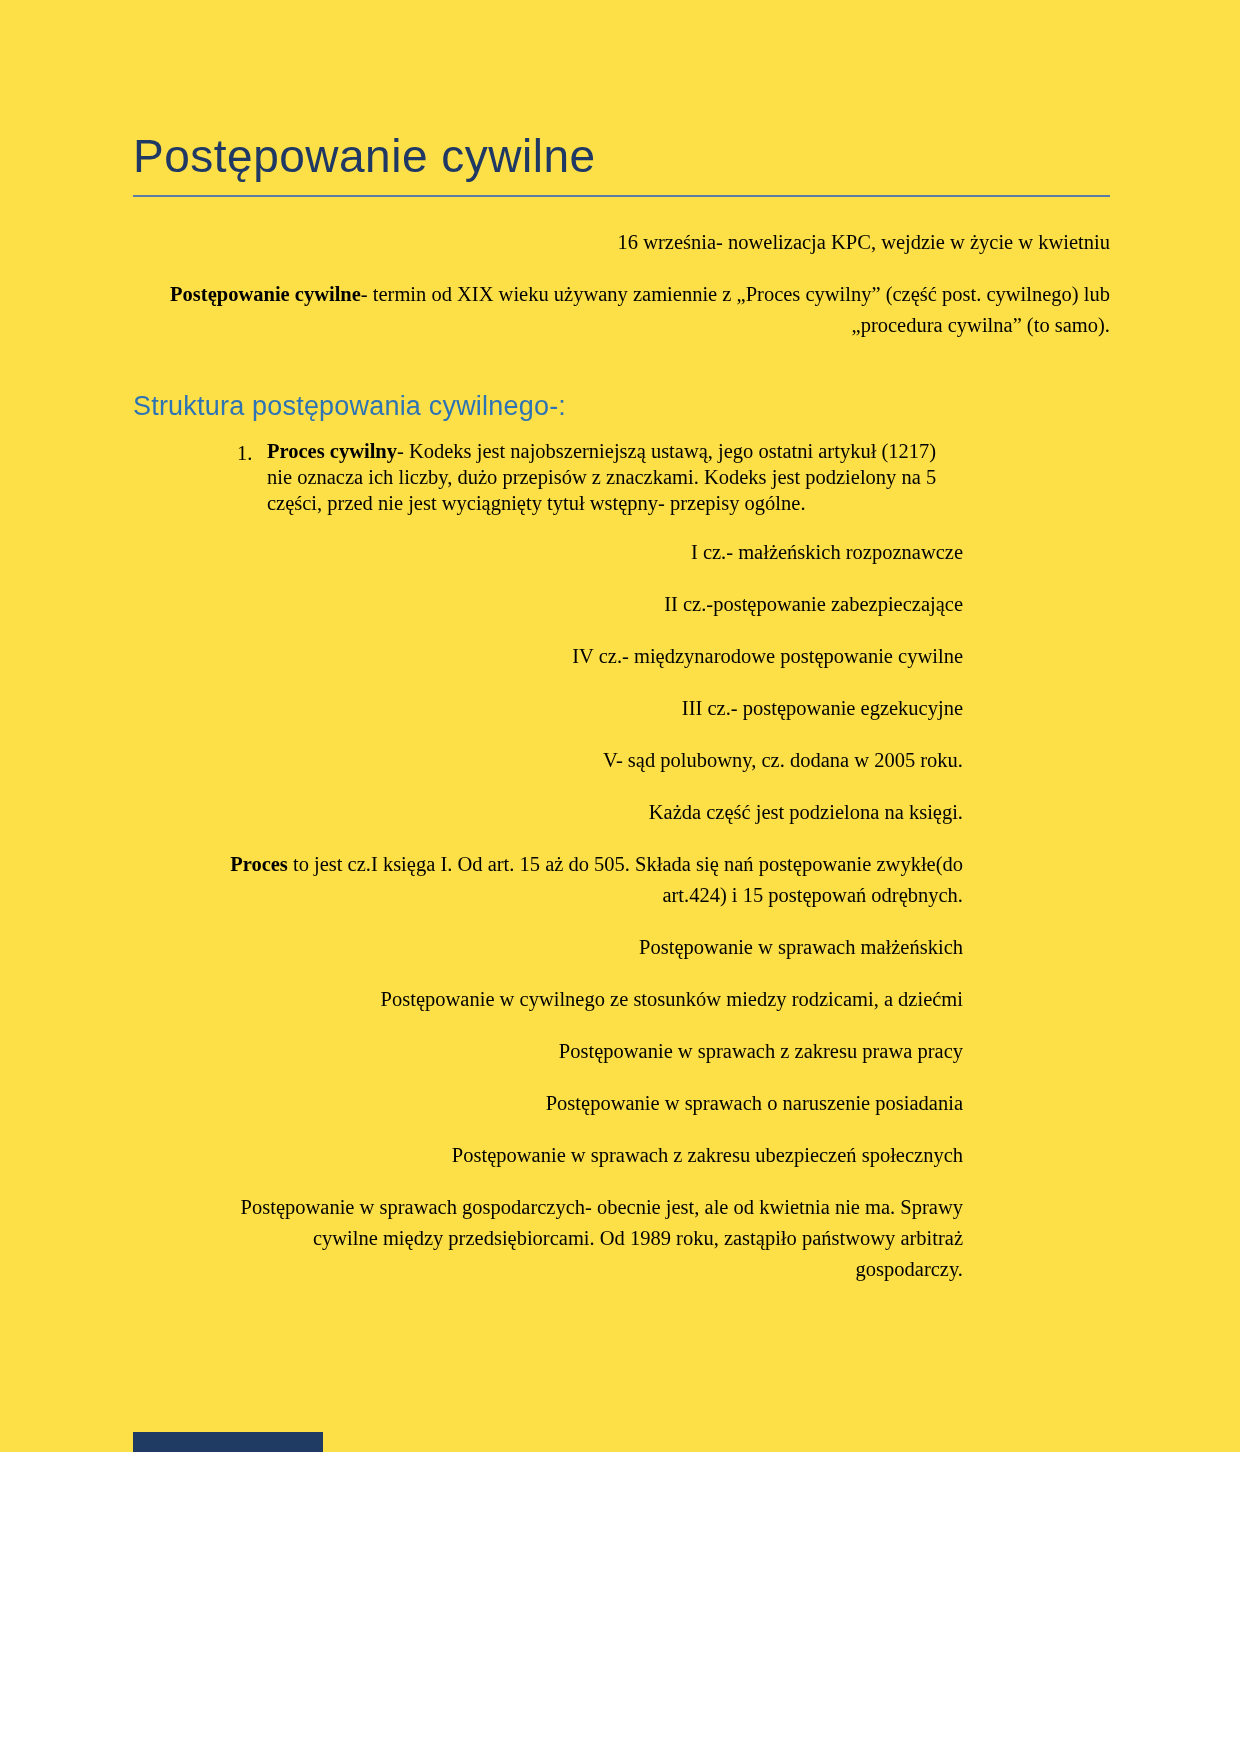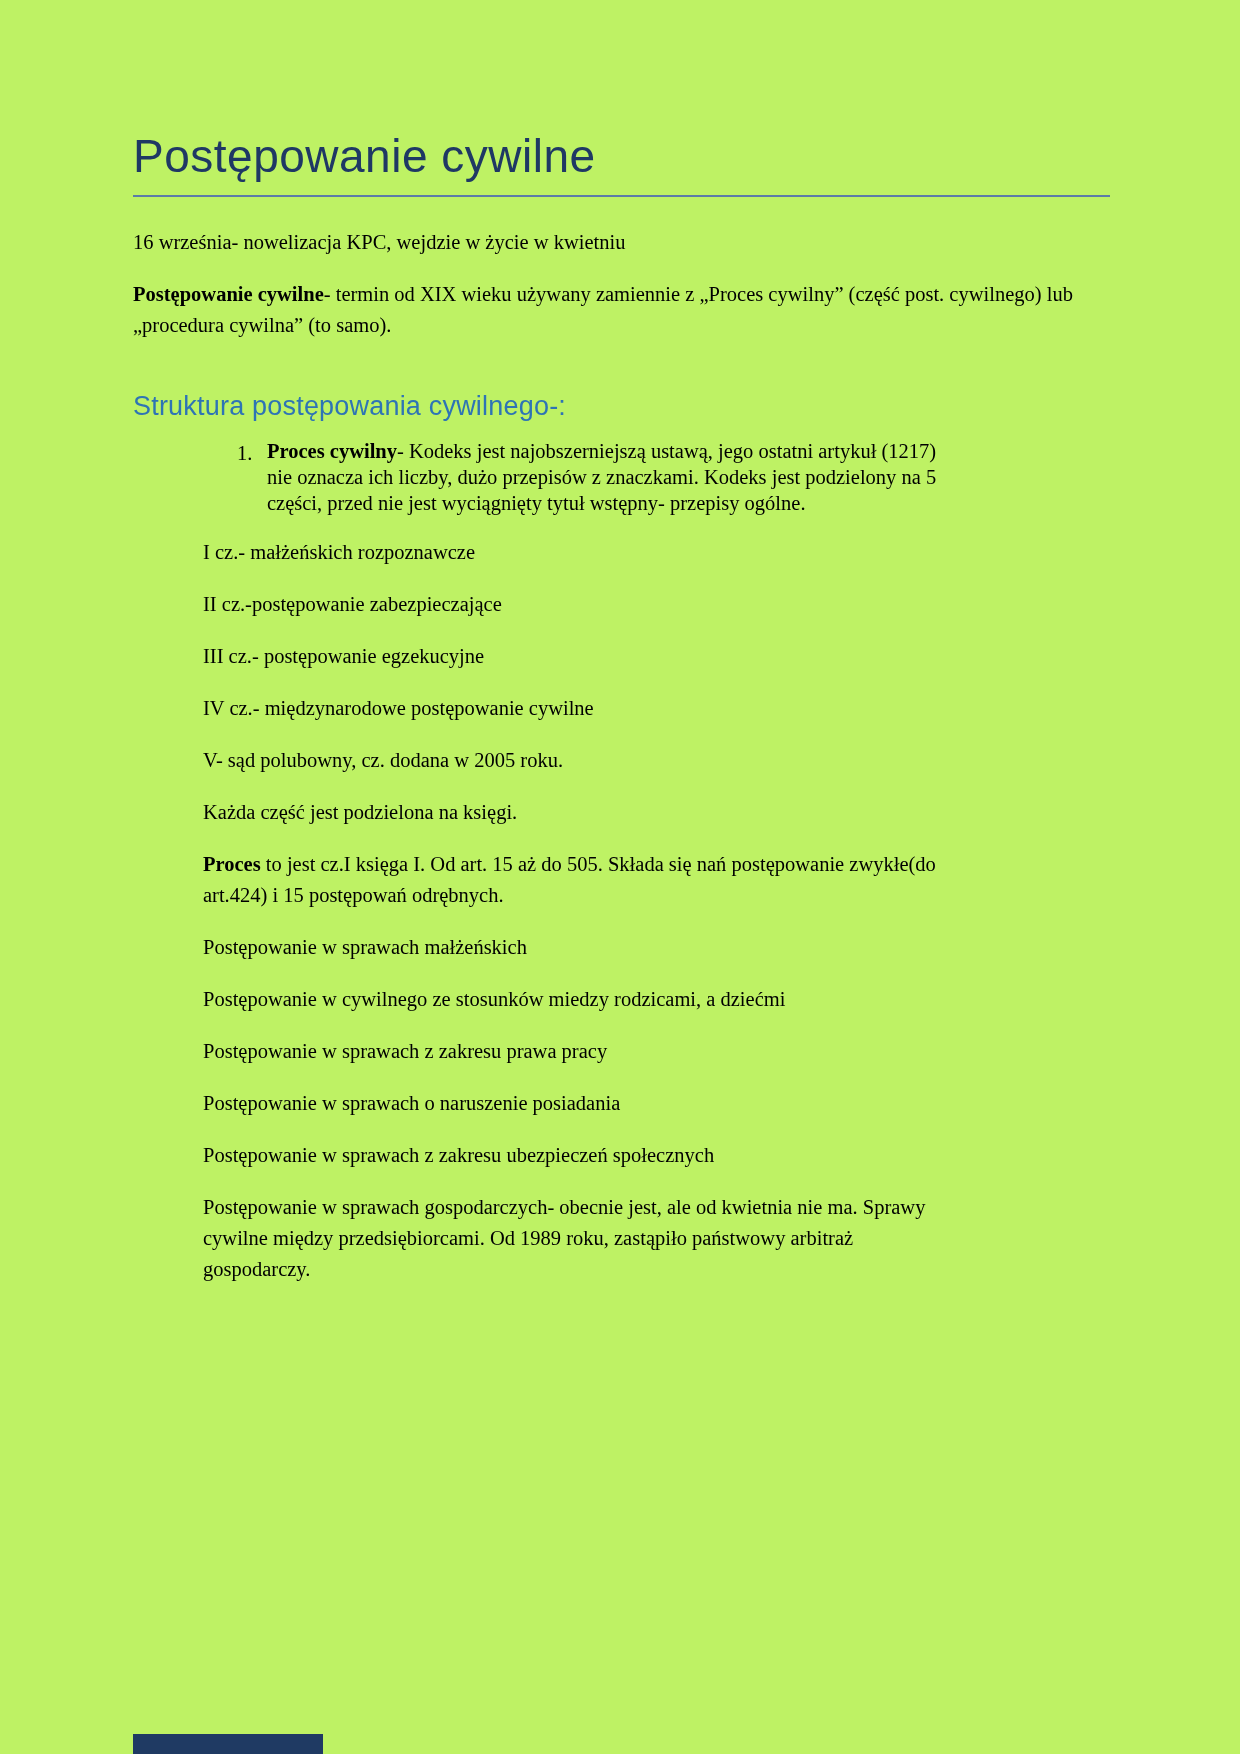--- a/index.html
+++ b/index.html
@@ -12,22 +12,22 @@
     height: 1754px;
     position: relative;
     font-family: "Liberation Serif", serif;
     color: #000000;
     overflow: hidden;
   }
   .page {
     position: absolute;
     top: 0; left: 0;
     width: 1240px;
-    height: 1754px;
-    background: #bef264;
+    height: 1452px;
+    background: #fde047;
   }
   .content {
     position: absolute;
     top: 130px;
     left: 133px;
     width: 977px;
   }
   .doc-title {
     font-family: "Liberation Sans", sans-serif;
     font-weight: 400;
@@ -36,21 +36,22 @@
     color: #1f3864;
     margin: 0;
     padding: 0 0 12px 0;
     border-bottom: 2px solid #5b7ca8;
     letter-spacing: 0.5px;
   }
   .intro-block { margin-top: 30px; }
   p.body-para {
     font-size: 20.5px;
     line-height: 31px;
-    margin: 0 0 21px 0;
+    margin: 0 0 21px 11px;
+    text-align: right;
   }
   .bold-run { font-weight: bold; }
   .section-heading {
     font-family: "Liberation Sans", sans-serif;
     font-weight: normal;
     font-size: 27px;
     color: #2e74b5;
     margin: 50px 0 16px 0;
     letter-spacing: 0.2px;
   }
@@ -102,22 +103,22 @@
     <h2 class="section-heading">Struktura postępowania cywilnego-:</h2>
 
     <div class="num-item">
       <span class="num">1.</span>
       <span class="num-text"><span class="bold-run">Proces cywilny</span><span>- Kodeks jest najobszerniejszą ustawą, jego ostatni artykuł (1217) nie oznacza ich liczby, dużo przepisów z znaczkami. Kodeks jest podzielony na 5 części, przed nie jest wyciągnięty tytuł wstępny- przepisy ogólne.</span></span>
     </div>
 
     <div class="sub">
       <p class="body-para">I cz.- małżeńskich rozpoznawcze</p>
       <p class="body-para">II cz.-postępowanie zabezpieczające</p>
+      <p class="body-para">IV cz.- międzynarodowe postępowanie cywilne</p>
       <p class="body-para">III cz.- postępowanie egzekucyjne</p>
-      <p class="body-para">IV cz.- międzynarodowe postępowanie cywilne</p>
       <p class="body-para">V- sąd polubowny, cz. dodana w 2005 roku.</p>
       <p class="body-para">Każda część jest podzielona na księgi.</p>
 
       <p class="body-para"><span class="bold-run">Proces</span><span> to jest cz.I księga I. Od art. 15 aż do 505. Składa się nań postępowanie zwykłe(do art.424) i 15 postępowań odrębnych.</span></p>
 
       <p class="body-para">Postępowanie w sprawach małżeńskich</p>
       <p class="body-para">Postępowanie w cywilnego ze stosunków miedzy rodzicami, a dziećmi</p>
       <p class="body-para">Postępowanie w sprawach z zakresu prawa pracy</p>
       <p class="body-para">Postępowanie w sprawach o naruszenie posiadania</p>
       <p class="body-para">Postępowanie w sprawach z zakresu ubezpieczeń społecznych</p>

